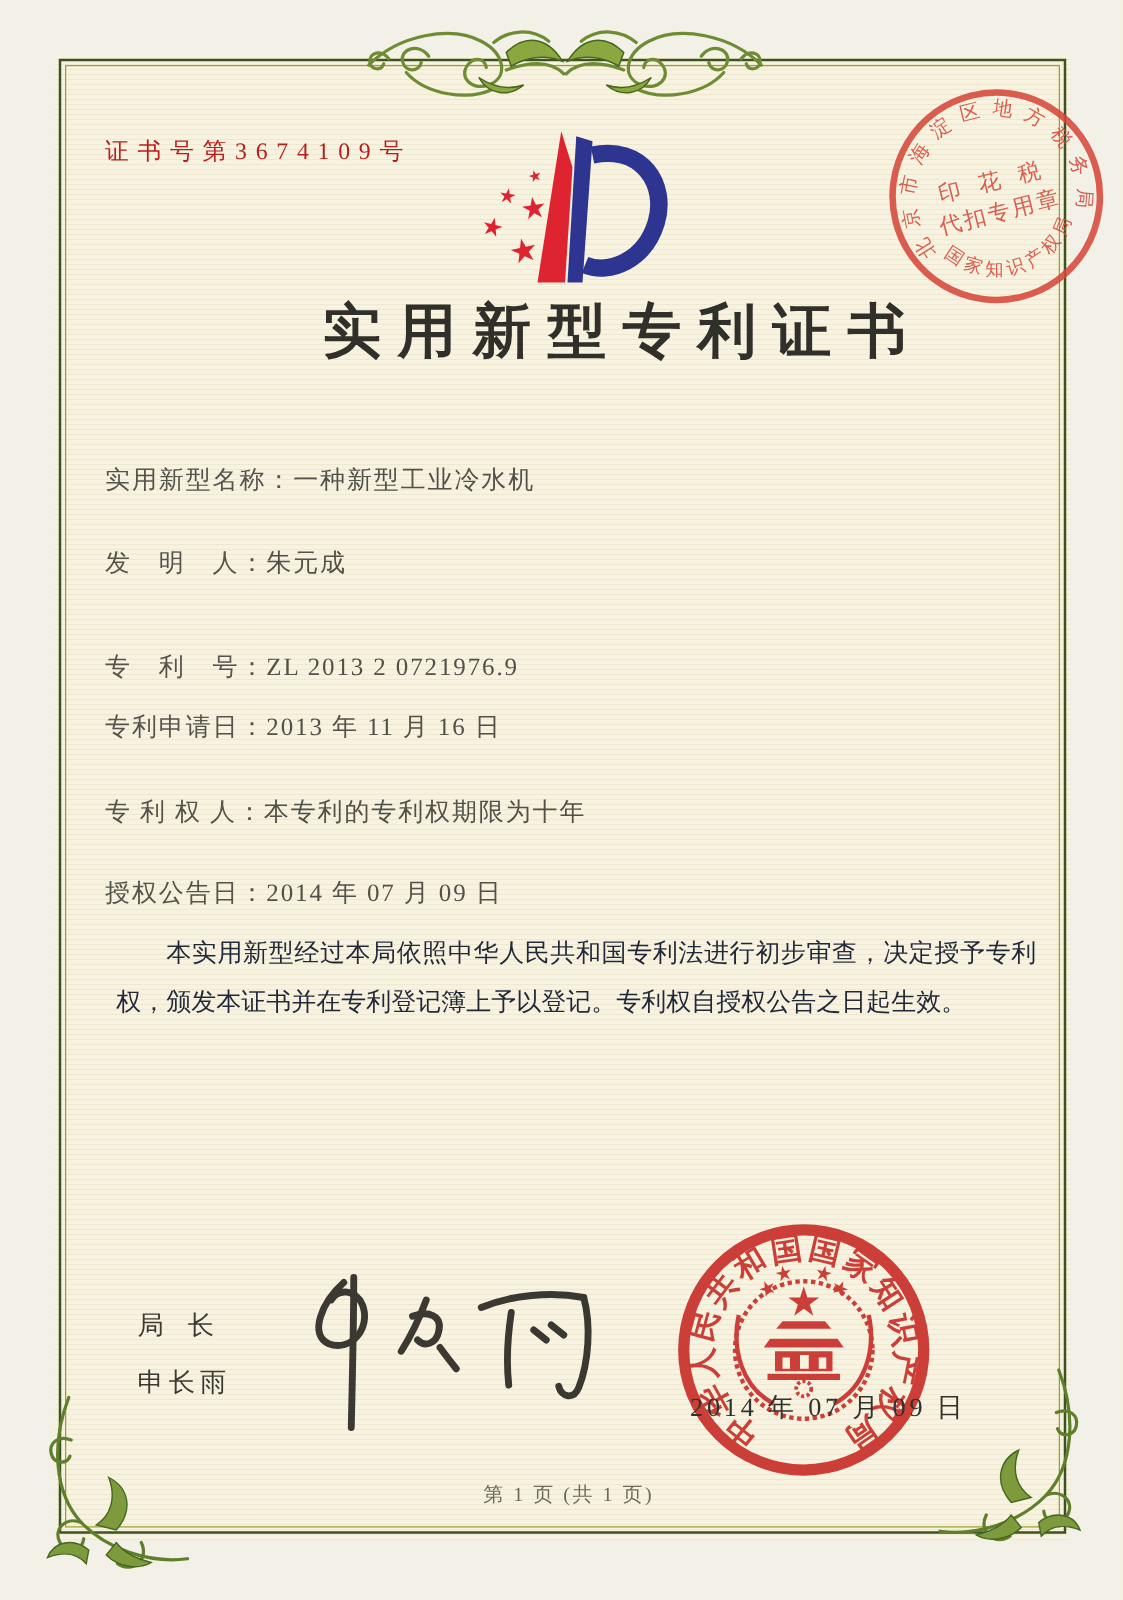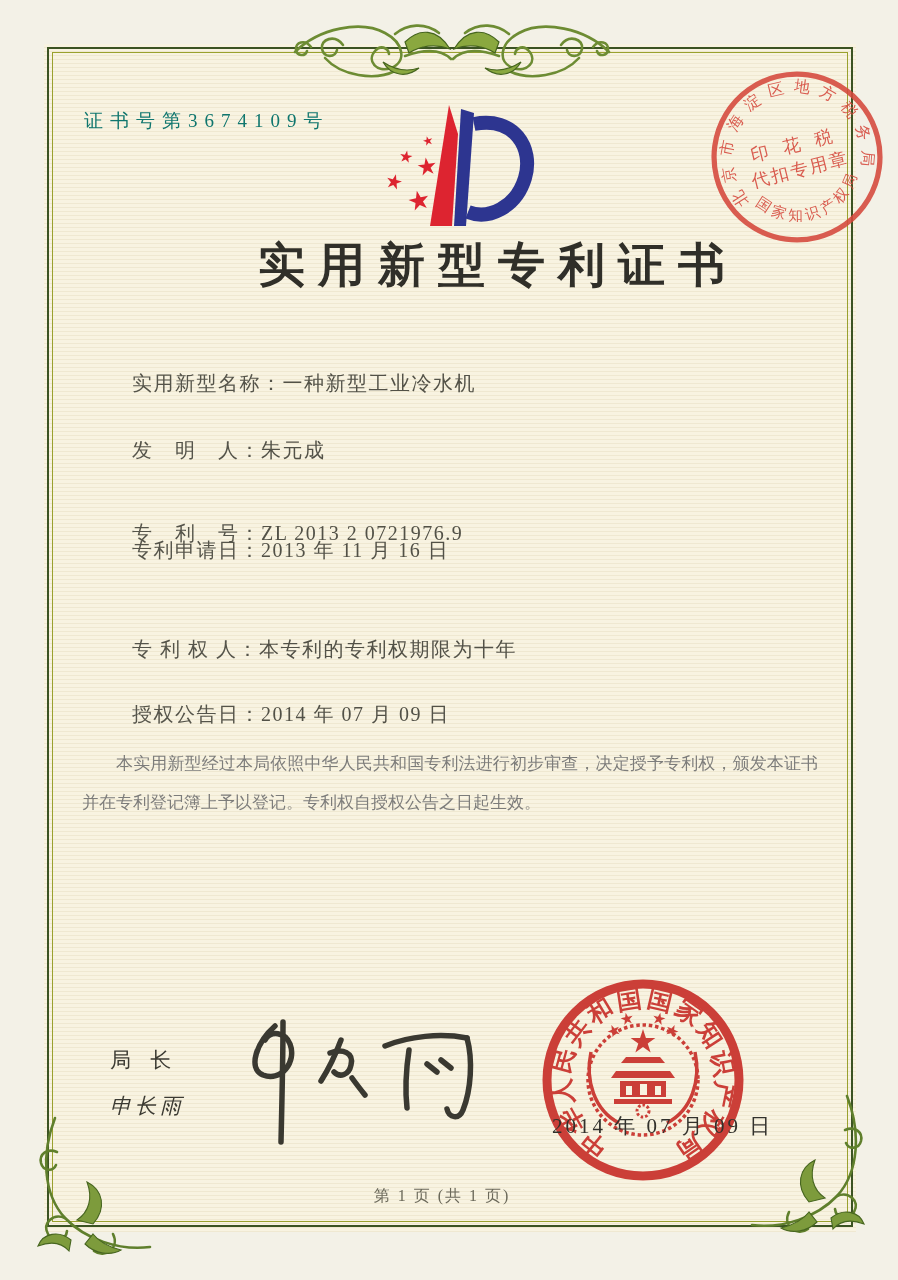--- a/index.html
+++ b/index.html
@@ -18,48 +18,48 @@
   .frame-outer{
     position:absolute;left:47px;top:47px;width:806px;height:1180px;
     border:2px solid #3b5323;box-sizing:border-box;
   }
   .frame-inner{
     position:absolute;left:52px;top:52px;width:796px;height:1170px;
     border:1px solid #9aa12e;box-sizing:border-box;
   }
   .cert-no{
     position:absolute;left:84px;top:108px;
-    font-size:19px;letter-spacing:7px;color:#0f766e;
+    font-size:19px;letter-spacing:7px;color:#b91c1c;
   }
   .logo{position:absolute;left:362px;top:100px;width:180px;height:130px;}
   .tax-stamp{position:absolute;left:692px;top:52px;width:210px;height:210px;transform:rotate(-14deg);opacity:.88;}
   .title{
     position:absolute;left:47px;top:234px;width:806px;
     text-align:center;font-size:47px;font-weight:bold;color:#302f29;letter-spacing:13px;padding-left:48px;
   }
   .field{
-    position:absolute;left:84px;font-size:20px;color:#525147;letter-spacing:1.5px;white-space:nowrap;margin-left:48px;
-  }
-  .f1{top:370px}.f2{top:437px}.f3{top:520px}.f4{top:537px}.f5{top:636px}.f6{top:701px}
+    position:absolute;left:84px;font-size:20px;color:#525147;letter-spacing:1.5px;white-space:nowrap;
+  }
+  .f1{top:370px}.f2{top:437px}.f3{top:520px}.f4{top:568px}.f5{top:636px}.f6{top:701px}
   .field .lab{color:#55544a;}
   .paras{
-    position:absolute;left:82px;top:744px;width:736px;
-    font-size:17px;line-height:39px;color:#737373;text-align:justify;opacity:.92;
+    position:absolute;left:93px;top:744px;width:736px;
+    font-size:20px;line-height:39px;color:#0f172a;text-align:justify;opacity:.92;
   }
   .paras p{margin:0;text-indent:2em;}
   .sign-block{position:absolute;left:110px;top:1046px;font-size:21px;color:#3b3a32;letter-spacing:7px;}
-  .sign-block .name{margin-top:18px;letter-spacing:4px;font-style:italic;}
+  .sign-block .name{margin-top:18px;letter-spacing:4px;}
   .signature{position:absolute;left:213px;top:1008px;width:275px;height:140px;z-index:3;}
   .seal{position:absolute;left:493px;top:930px;width:300px;height:300px;z-index:5;opacity:.92;}
   .seal-date{
     position:absolute;left:552px;top:1112px;z-index:6;
     font-size:21px;letter-spacing:3px;color:#32312c;white-space:nowrap;
   }
   .footer{
-    position:absolute;left:39px;top:1186px;width:806px;text-align:center;
+    position:absolute;left:52px;top:1186px;width:806px;text-align:center;
     font-size:16px;letter-spacing:2px;color:#6b695a;
   }
   .ornament-top{position:absolute;left:287px;top:0px;width:330px;height:100px;z-index:2;}
   .flourish{position:absolute;width:125px;height:150px;z-index:2;}
   .fl-br{left:747px;top:1090px;}
   .fl-bl{left:30px;top:1112px;}
 </style>
 </head>
 <body>
 

